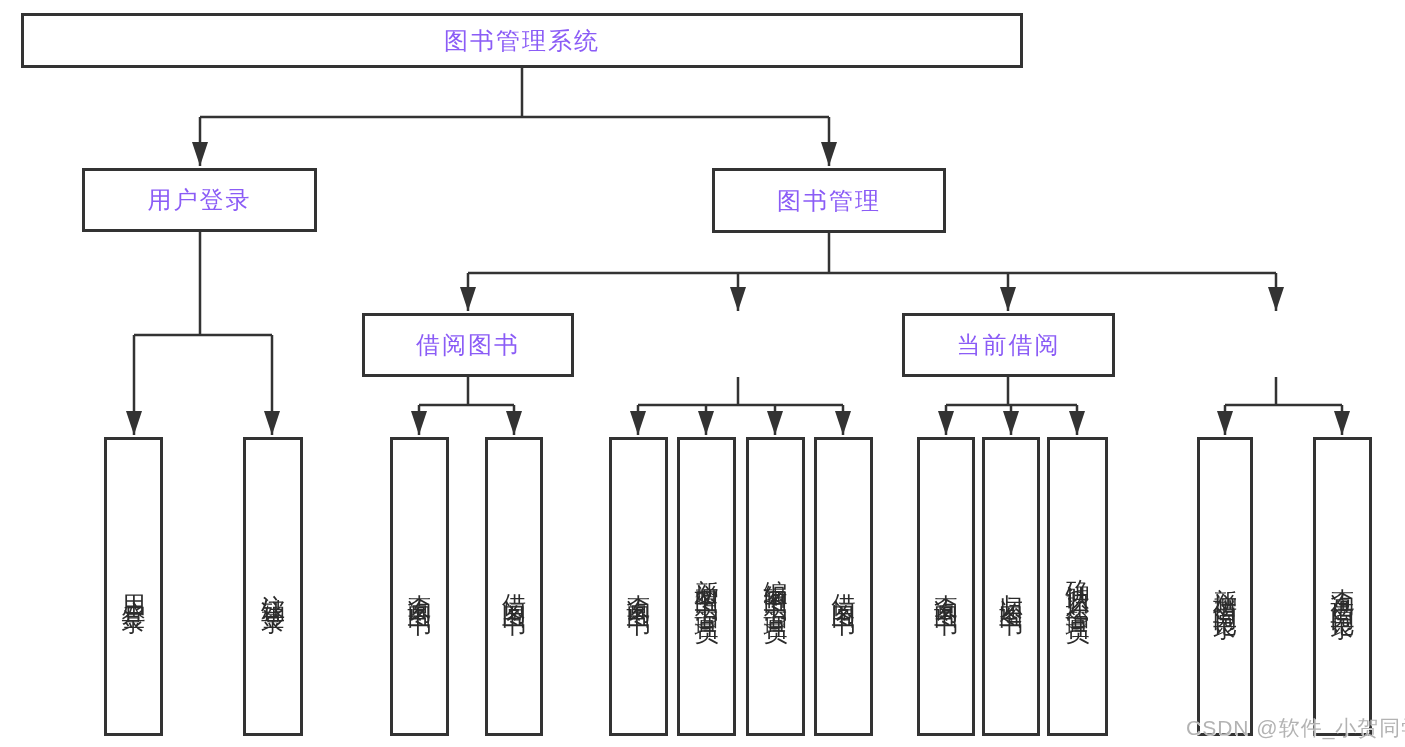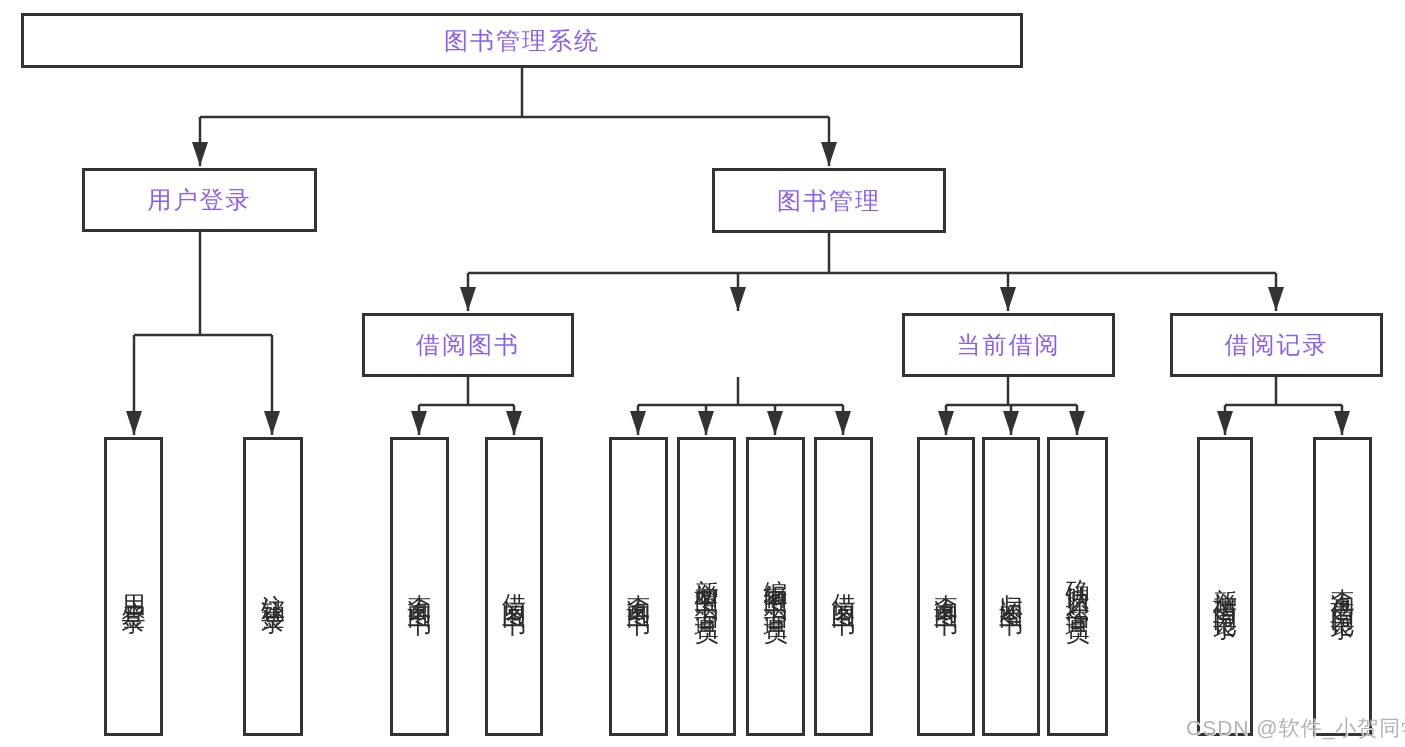--- a/index.html
+++ b/index.html
@@ -122,23 +122,20 @@
   <div class="hbox" style="left:712px; top:168px; width:234px; height:65px;">
     <span>图书管理</span>
   </div>
 
   <div class="hbox" style="left:362px; top:313px; width:212px; height:64px;">
     <span>借阅图书</span>
   </div>
   <div class="hbox" style="left:902px; top:313px; width:213px; height:64px;">
     <span>当前借阅</span>
   </div>
-  <div class="hbox" style="left:1170px; top:313px; width:213px; height:64px;">
-    <span>借阅记录</span>
-  </div>
 
   <div class="leaf" style="left:104px; width:59px;">
     <span class="vtext">用户登录</span>
   </div>
   <div class="leaf" style="left:243px; width:60px;">
     <span class="vtext">注销登录</span>
   </div>
 
   <div class="leaf" style="left:390px; width:59px;">
     <span class="vtext">查询图书</span>

